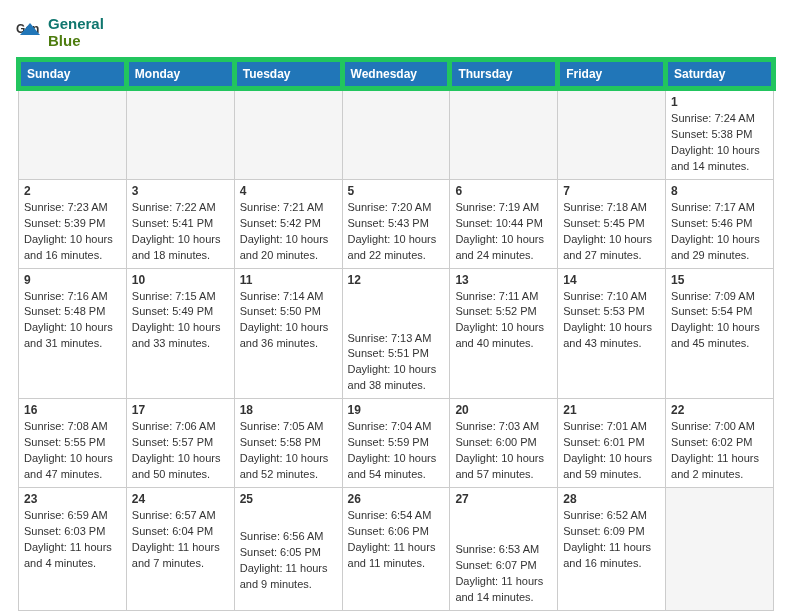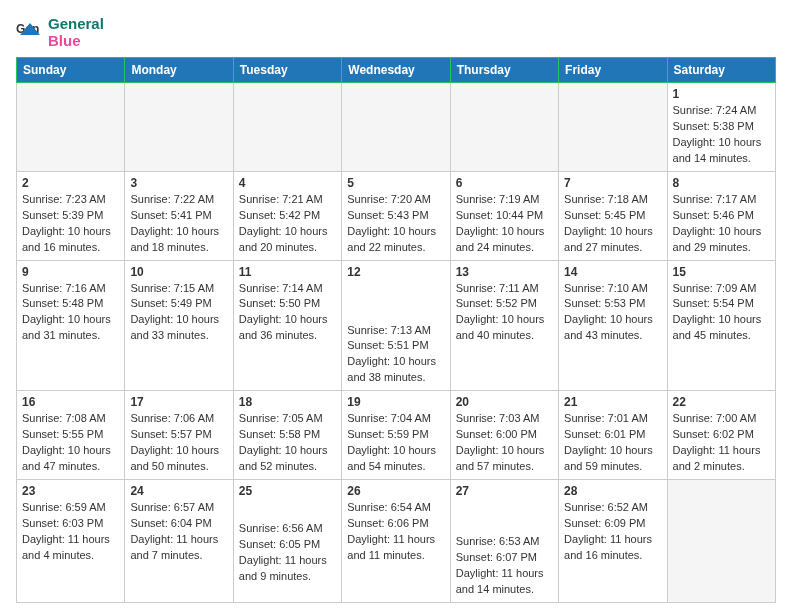--- a/index.html
+++ b/index.html
@@ -42,21 +42,21 @@
       border-collapse: collapse;
       table-layout: fixed;
     }
     th {
       background-color: #2176b8;
       color: #fff;
       font-size: 12px;
       font-weight: bold;
       padding: 5px 6px;
       text-align: left;
-      border: 1px solid #22c55e;
+      border: 5px solid #22c55e;
     }
     td {
       border: 1px solid #ccc;
       vertical-align: top;
       padding: 4px 5px;
       height: 88px;
       font-size: 10px;
       color: #333;
       background: #fff;
     }
@@ -81,21 +81,21 @@
 <div class="header">
   <div class="logo">
     <svg class="logo-icon" viewBox="0 0 28 28">
       <text x="0" y="14" font-size="12" font-weight="bold" fill="#333">Gen</text>
       <polygon points="14,4 24,16 4,16" fill="#2176b8"></polygon>
     </svg>
     <div>
       <div style="font-size:15px;font-weight:bold;color:#333;line-height:1.1;">
         <span style="color:#0f766e;">General</span>
       </div>
-      <div style="font-size:15px;font-weight:bold;color:#ec4899;line-height:1.1;">Blue</div>
+      <div style="font-size:15px;font-weight:bold;color:#4d7c0f;line-height:1.1;">Blue</div>
     </div>
   </div>
 </div>
 
 <table>
   <thead>
     <tr>
     <th>Sunday</th>
         <th>Monday</th>
         <th>Tuesday</th>

